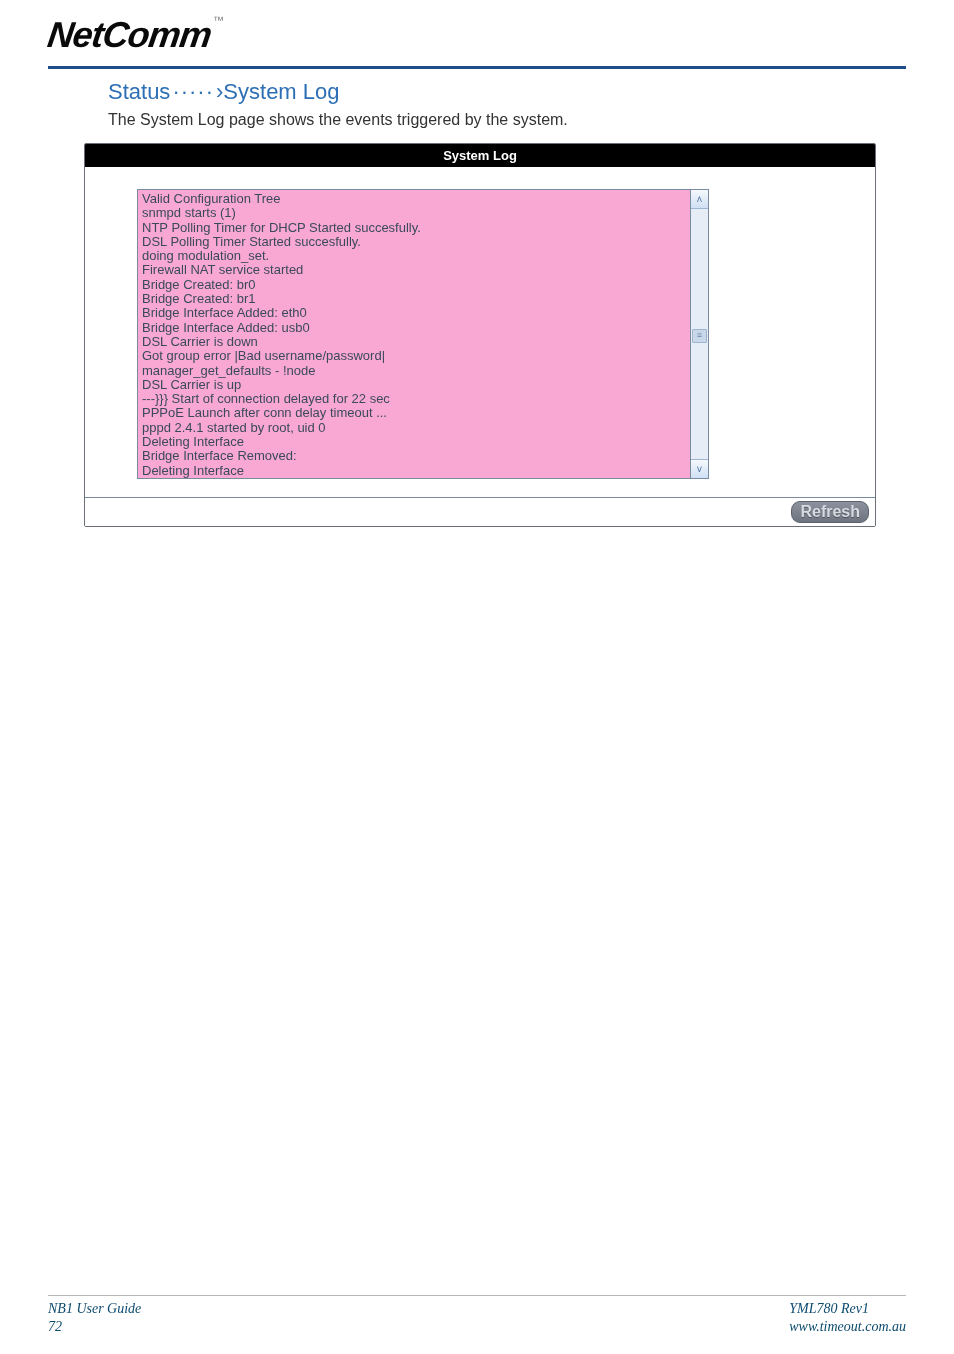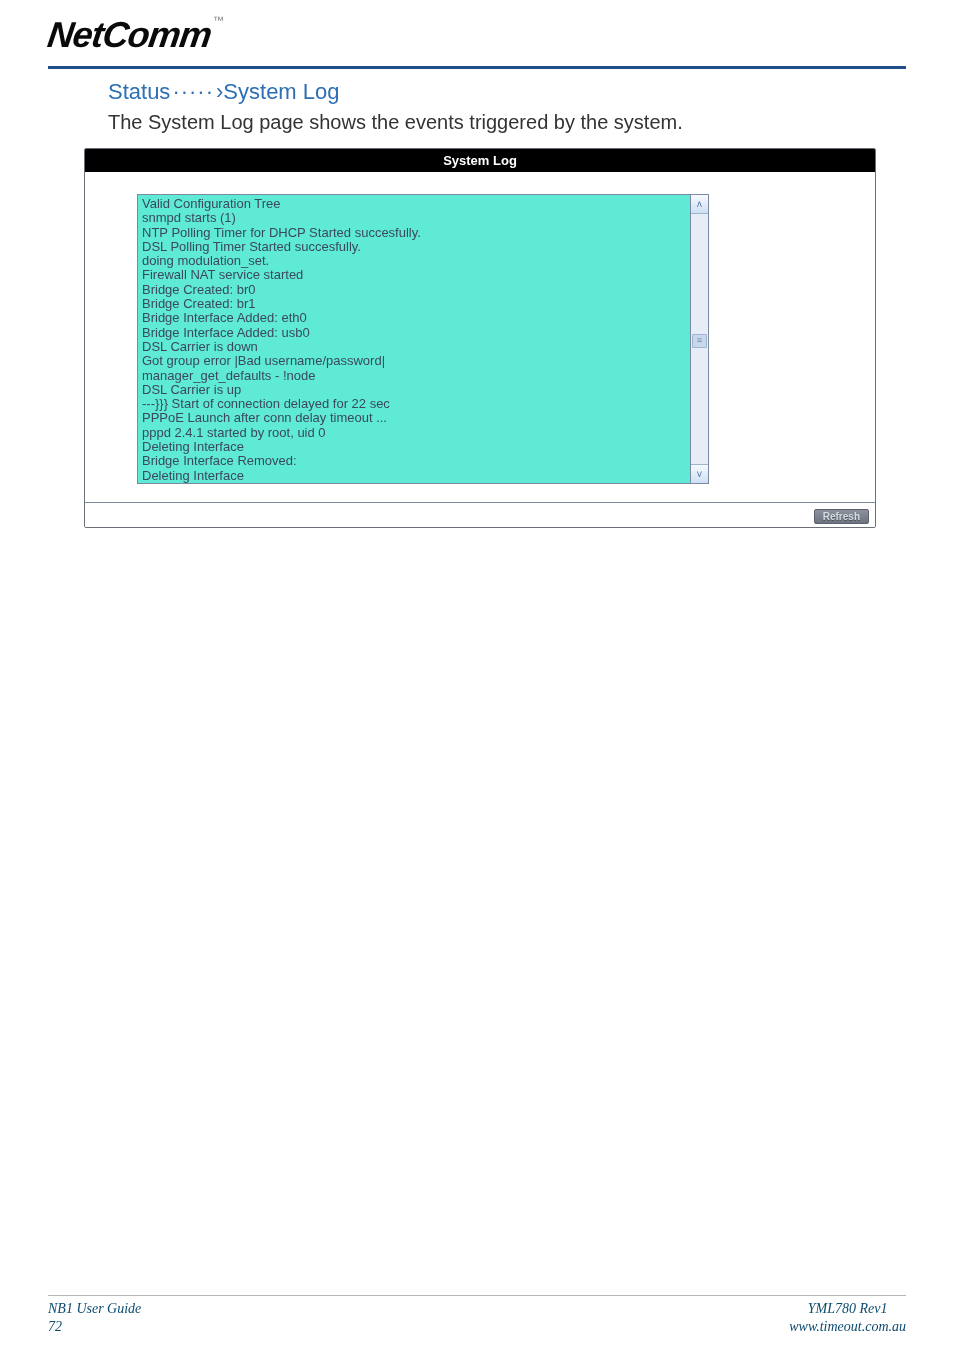--- a/index.html
+++ b/index.html
@@ -7,37 +7,37 @@
 .brand-row{position:relative;height:54px}
 .logo{position:absolute;top:0;left:0}
 .logo-text{font-family:"Arial Black",Arial,sans-serif;font-style:italic;font-weight:900;font-size:36px;letter-spacing:-1px;color:#0a0a0a;transform:skewX(-8deg);display:inline-block}
 .logo-tm{font-size:11px;color:#777;vertical-align:top;margin-left:2px}
 .brand-underline{border-bottom:3px solid #1f4e8a;margin-top:-2px}
 .breadcrumb{margin:10px 0 6px 60px;font-size:22px;font-family:Liberation Sans, sans-serif;color:#2d6fb5}
 .breadcrumb .lead{color:#2d6fb5;font-weight:400}
 .breadcrumb .dots{letter-spacing:1px;color:#2d6fb5;margin:0 2px}
 .breadcrumb .arrow{color:#2d6fb5}
 .breadcrumb .tail{color:#2d6fb5}
-.lead-text{margin:4px 0 14px 60px;font-size:20px;color:#333}
+.lead-text{margin:4px 0 14px 60px;font-size:16px;color:#333}
 .panel{margin:4px 0 0 36px;width:790px;border:1px solid #6a6f78;border-radius:2px;background:#fff;overflow:hidden}
 .panel-title{background:#000;color:#fff;font-size:13px;font-weight:bold;text-align:center;padding:4px 0}
 .panel-body{padding:22px 14px 18px 52px;background:#fff}
 .log-wrap{display:flex;align-items:stretch}
-.log-box{width:554px;height:290px;border:1px solid #7a8aa0;background:#5eead4;font-family:Verdana,Geneva,sans-serif;font-size:13px;color:#3b4a5a;padding:2px 4px;overflow:hidden;line-height:1.1;box-sizing:border-box;white-space:pre}
+.log-box{width:554px;height:290px;border:1px solid #7a8aa0;background:#f9a8d4;font-family:Verdana,Geneva,sans-serif;font-size:13px;color:#3b4a5a;padding:2px 4px;overflow:hidden;line-height:1.1;box-sizing:border-box;white-space:pre}
 .sbar{width:18px;border:1px solid #7a8aa0;border-left:none;display:flex;flex-direction:column;background:#e9eef5;box-sizing:border-box}
 .sbtn{height:18px;background:linear-gradient(#f6f9fd,#cfe0f4);border-bottom:1px solid #9fb4cf;display:flex;align-items:center;justify-content:center;font-size:10px;color:#4a6fa5}
 .sbtn.bottom{border-top:1px solid #9fb4cf;border-bottom:none}
 .strack{flex:1;background:#e6edf6;position:relative}
 .sthumb{position:absolute;left:1px;right:1px;top:120px;height:12px;background:#c8d7ea;border:1px solid #9fb4cf;border-radius:1px}
 .panel-foot{border-top:1px solid #7a8aa0;padding:3px 6px 3px 0;text-align:right;background:#fff}
-.refresh-btn{display:inline-block;border:1px solid #5b626e;background:linear-gradient(#8b929d,#6d7480);color:#d6dbe2;font-size:10px;font-weight:bold;padding:1px 8px;border-radius:2px;font-family:Verdana,Geneva,sans-serif;text-shadow:0 1px 0 rgba(0,0,0,.35)}
+.refresh-btn{display:inline-block;border:1px solid #5b626e;background:linear-gradient(#8b929d,#6d7480);color:#d6dbe2;font-size:16px;font-weight:bold;padding:1px 8px;border-radius:9px;font-family:Verdana,Geneva,sans-serif;text-shadow:0 1px 0 rgba(0,0,0,.35)}
 .footer{position:absolute;left:48px;right:48px;bottom:18px}
 .footer hr{border:none;border-top:1px solid #b6b6b6;margin:0 0 4px 0}
 .footer-row{display:flex;justify-content:space-between;font-family:Georgia, 'Times New Roman', serif;font-style:italic;color:#0c4a6e;font-size:14px;line-height:1.3}
-.footer-row .right{text-align:center}
+.footer-row .right{text-align:left}
 </style>
 </head>
 <body>
 
 <div class="page">
 
   <div class="brand-row">
     <div class="logo">
       <span class="logo-text">NetComm</span><span class="logo-tm">™</span>
     </div>

